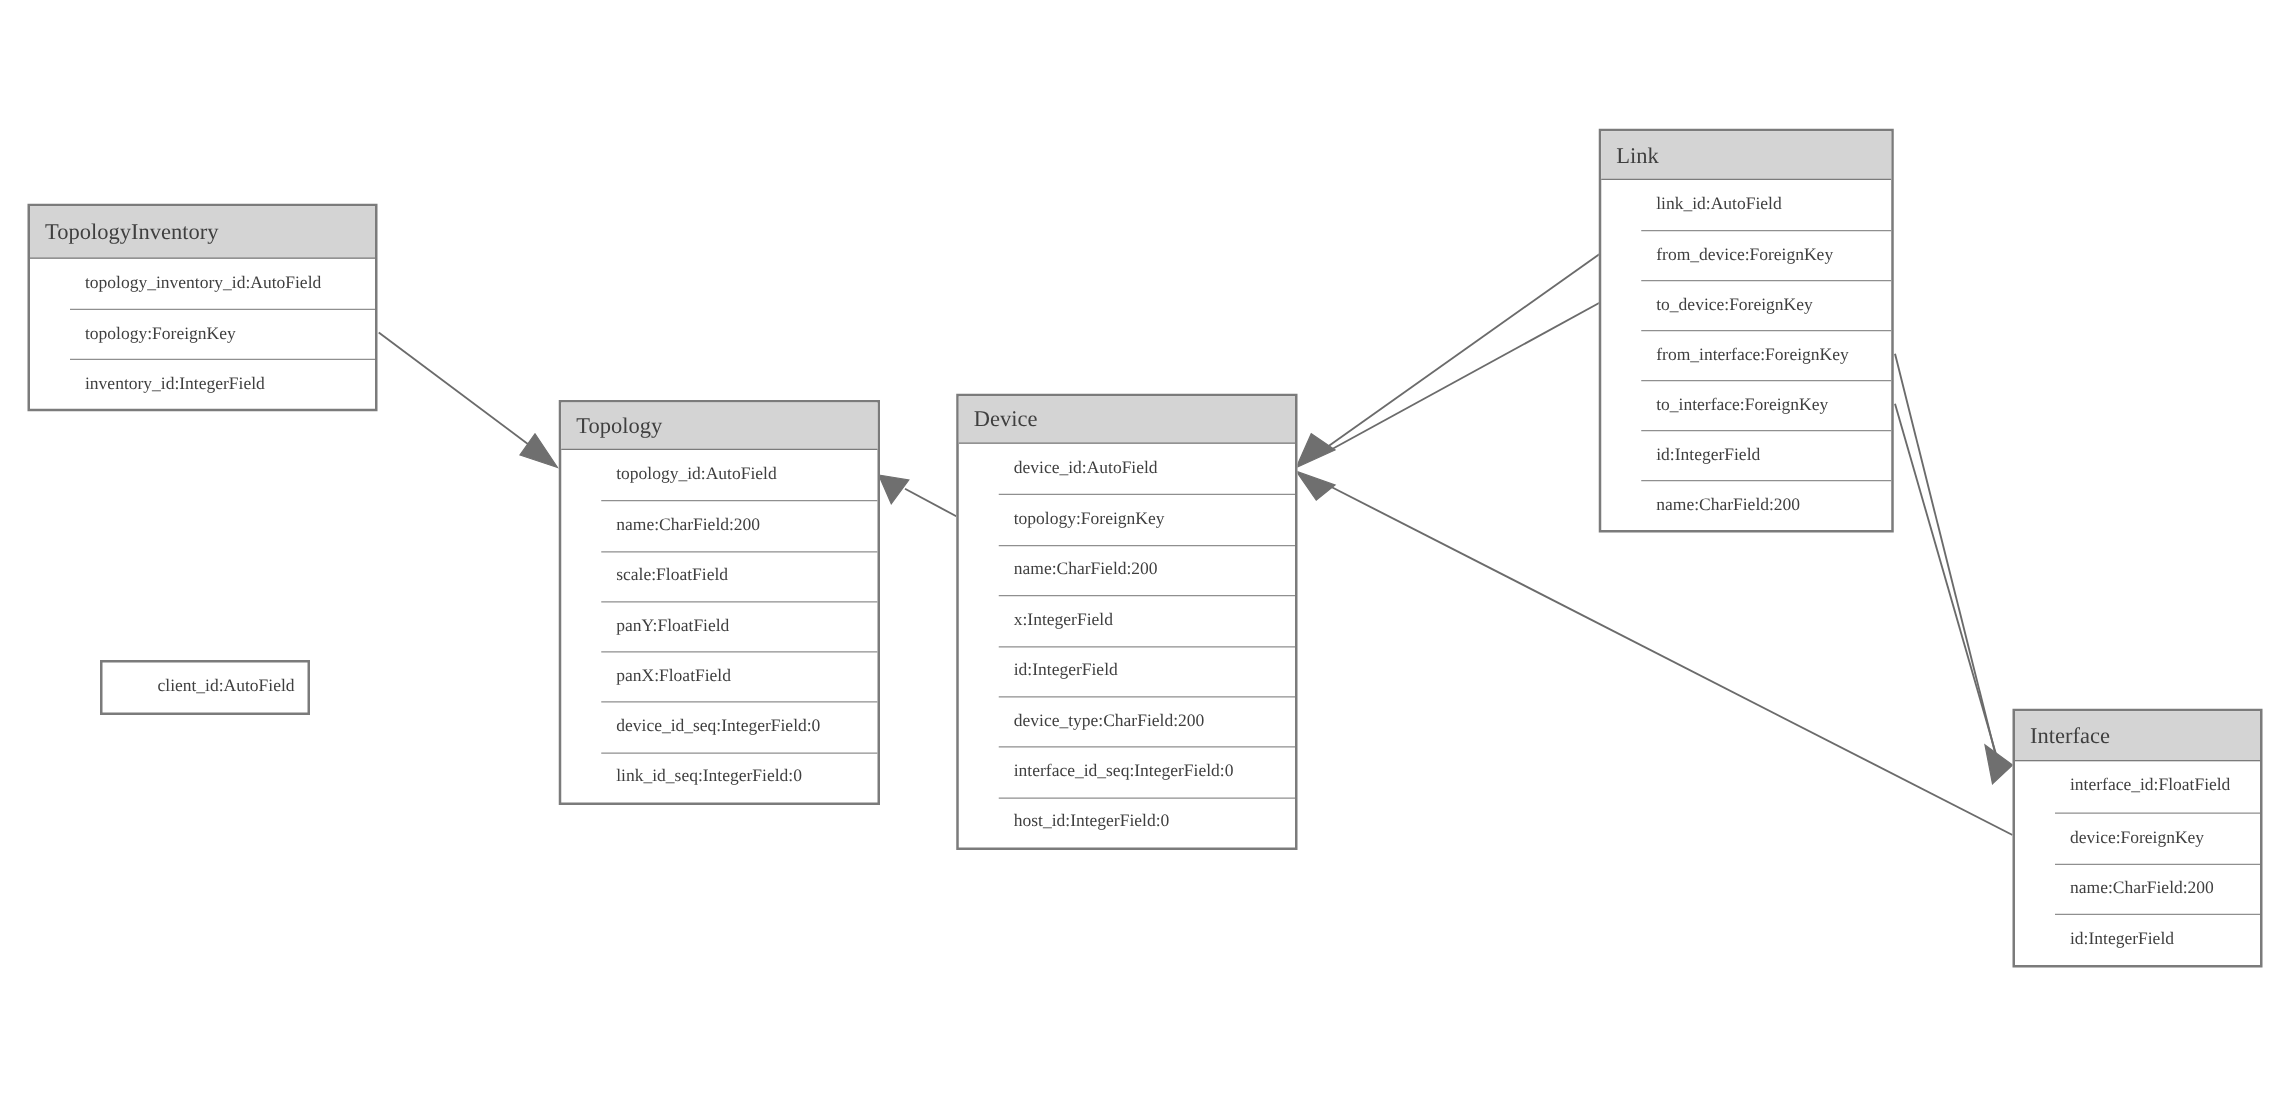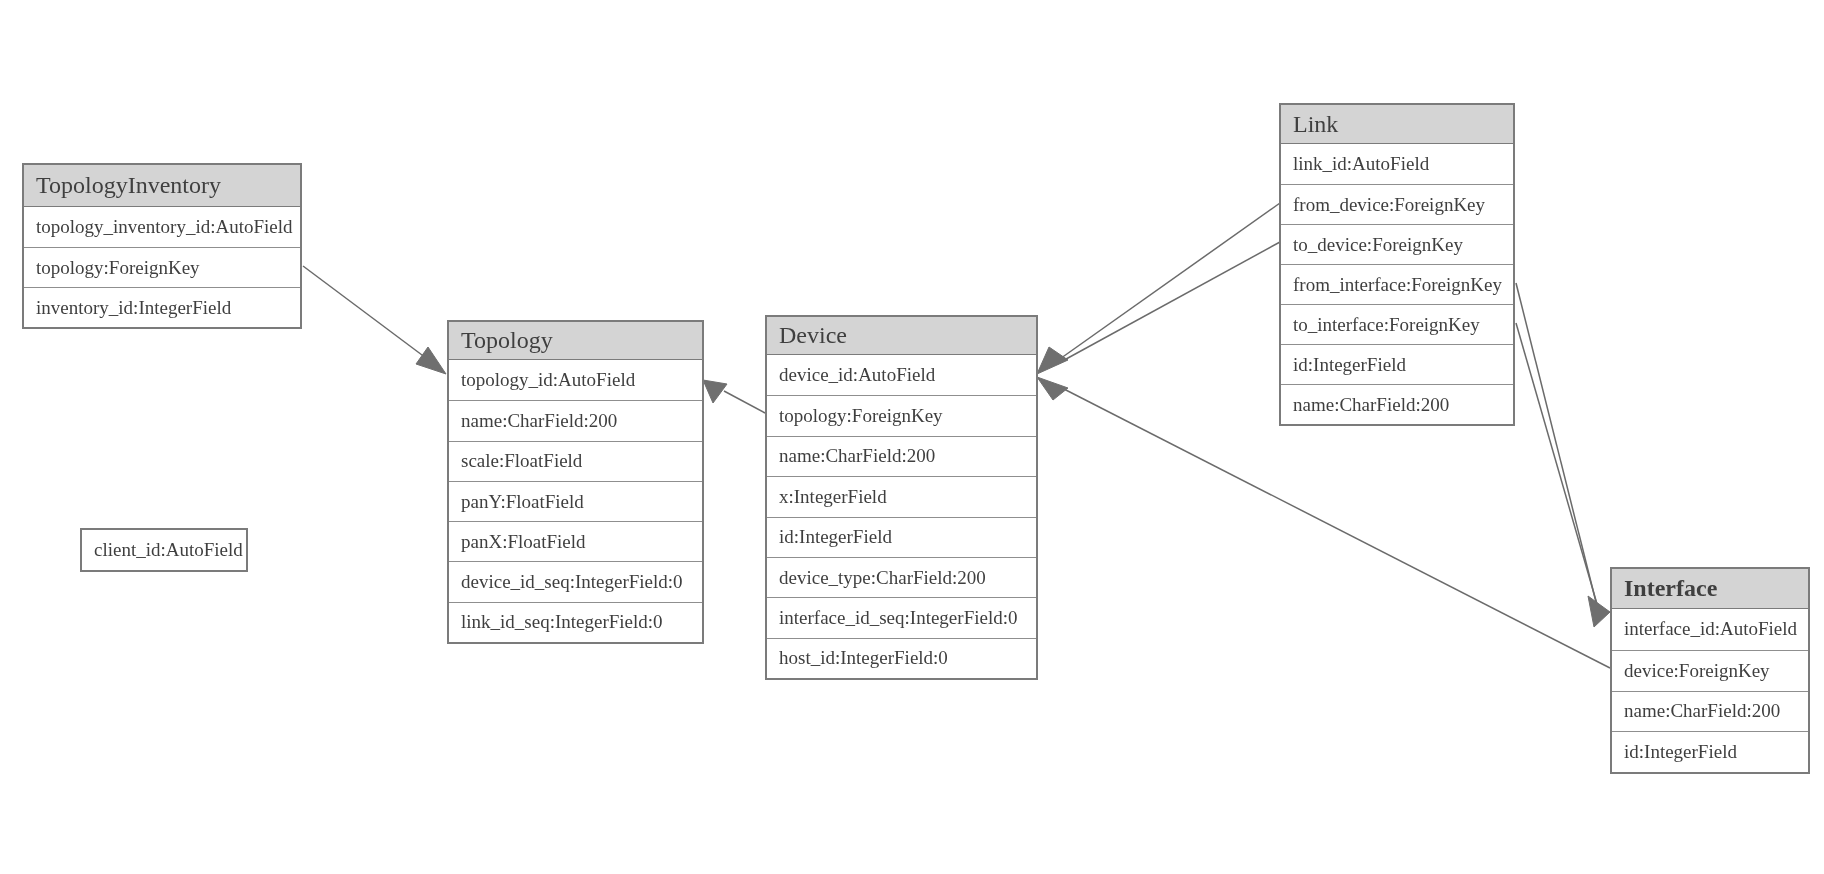--- a/index.html
+++ b/index.html
@@ -31,33 +31,34 @@
     background: #ffffff;
     color: #3f3f3f;
   }
   .entity-header {
     box-sizing: border-box;
     background: #d4d4d4;
     border-bottom: 1px solid #7b7b7b;
     display: flex;
     align-items: center;
     padding-left: 12px;
-    font-size: 24px;
+    font-size: 18px;
     white-space: nowrap;
     overflow: hidden;
   }
   .entity-row {
     box-sizing: border-box;
     display: flex;
     align-items: center;
     padding-left: 12px;
-    font-size: 19px;
+    font-size: 14px;
     white-space: nowrap;
     overflow: hidden;
     border-top: 1px solid #8f8f8f;
+    margin-left: 32px;
   }
   .entity-row.first {
     border-top: none;
   }
 </style>
 </head>
 <body>
 
 <div id="canvas">
   <svg id="edges" width="1824" height="874" viewBox="0 0 1824 874">
@@ -108,19 +109,19 @@
       <div class="entity-header" style="height: 39px;">Link</div>
       <div class="entity-row first" style="height: 40px;">link_id:AutoField</div>
       <div class="entity-row" style="height: 40px;">from_device:ForeignKey</div>
       <div class="entity-row" style="height: 40px;">to_device:ForeignKey</div>
       <div class="entity-row" style="height: 40px;">from_interface:ForeignKey</div>
       <div class="entity-row" style="height: 40px;">to_interface:ForeignKey</div>
       <div class="entity-row" style="height: 40px;">id:IntegerField</div>
       <div class="entity-row" style="height: 40px;">name:CharField:200</div>
     </div>
     <div class="entity" style="left: 1610px; top: 567px; width: 200px;">
-      <div class="entity-header" style="height: 40px; font-weight: bold;">Interface</div>
-      <div class="entity-row first" style="height: 40.75px;">interface_id:AutoField</div>
+      <div class="entity-header" style="height: 40px;">Interface</div>
+      <div class="entity-row first" style="height: 40.75px;">interface_id:FloatField</div>
       <div class="entity-row" style="height: 40.75px;">device:ForeignKey</div>
       <div class="entity-row" style="height: 40.75px;">name:CharField:200</div>
       <div class="entity-row" style="height: 40.75px;">id:IntegerField</div>
     </div>
   </div>
 
 </body></html>

